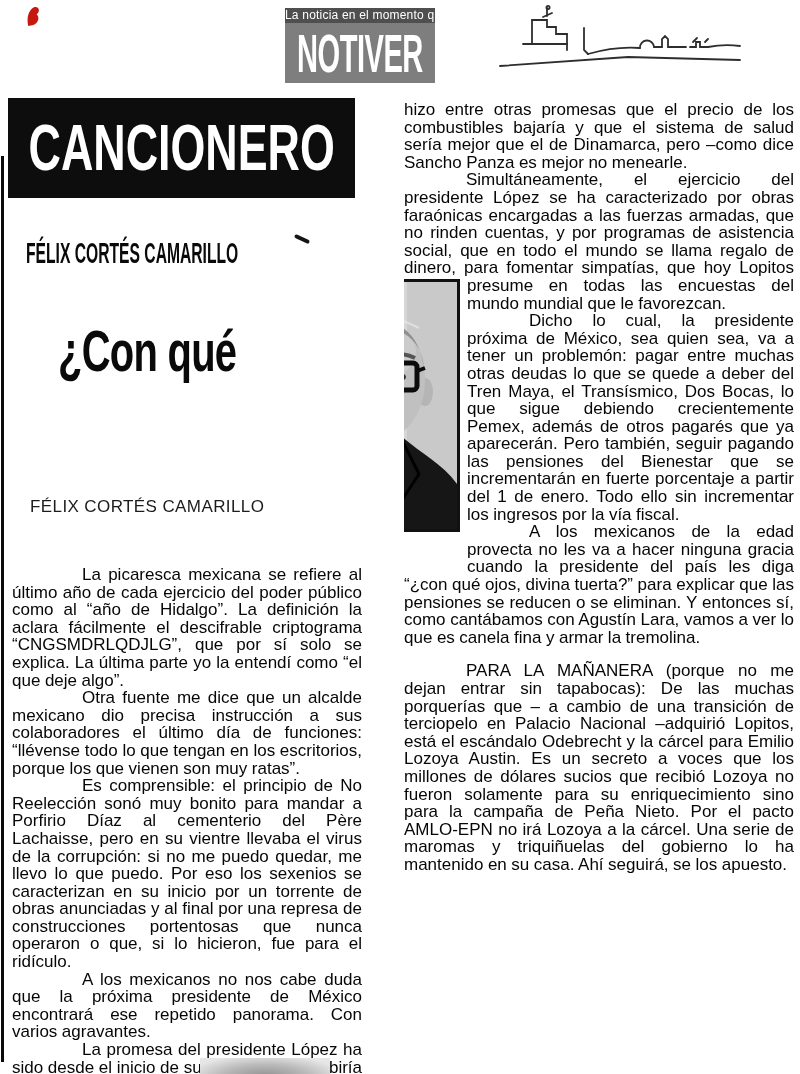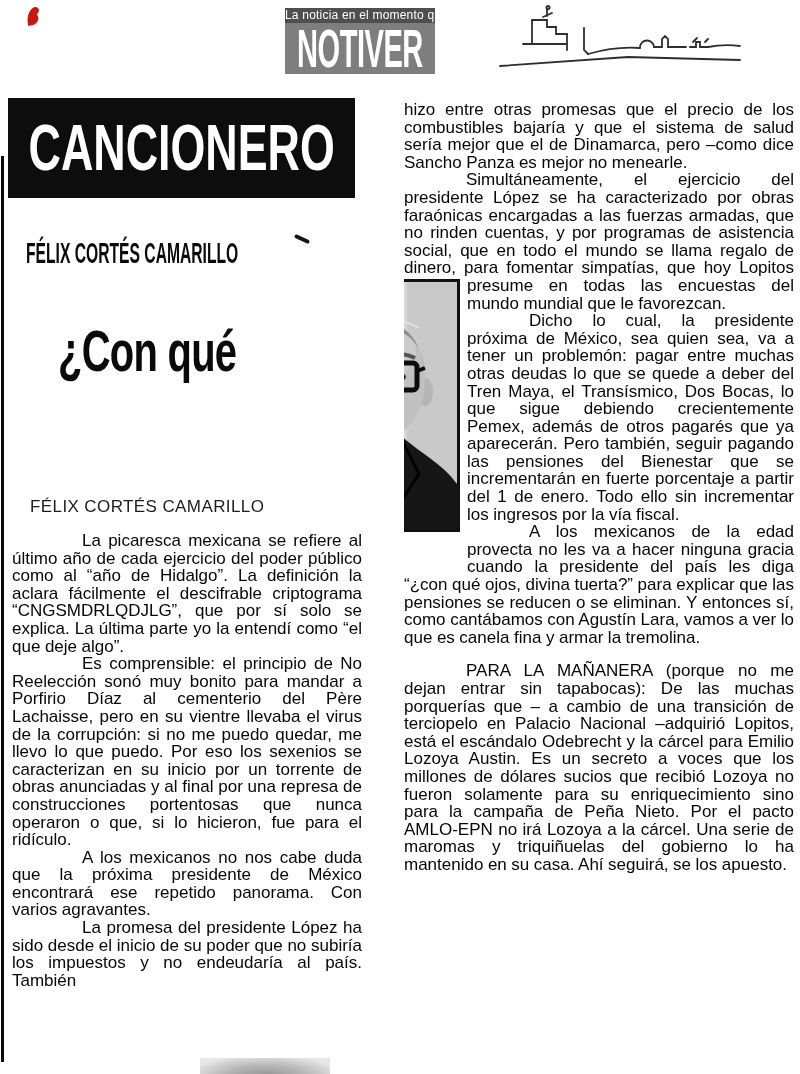--- a/index.html
+++ b/index.html
@@ -6,21 +6,21 @@
   #page{position:relative;width:800px;height:1074px;background:#ffffff;overflow:hidden;
         font-family:"Liberation Sans",sans-serif;color:#060606;margin:0 auto;}
 
   
   .red-mark{position:absolute;left:26px;top:6px;width:15px;height:21px;}
 
   
   .masthead{position:absolute;left:285px;top:8px;width:150px;}
   .masthead .tagline{background:#4f4f4f;color:#fff;font-size:12px;line-height:15px;height:15px;
         text-align:center;white-space:nowrap;overflow:hidden;letter-spacing:.2px;}
-  .masthead .nbox{background:#7e7e7e;height:51px;display:flex;align-items:center;justify-content:center;overflow:hidden;}
+  .masthead .nbox{background:#7e7e7e;height:60px;display:flex;align-items:center;justify-content:center;overflow:hidden;}
   .masthead .nbox span{font-weight:bold;font-size:56px;color:#fff;white-space:nowrap;
         transform:scale(0.52,0.95);letter-spacing:-1px;}
 
   
   .sketch{position:absolute;left:488px;top:4px;width:262px;height:66px;}
 
   
   .banner{position:absolute;left:8px;top:98px;width:347px;height:100px;background:#0d0d0d;
         display:flex;align-items:center;justify-content:center;overflow:hidden;}
   .banner span{color:#fff;font-weight:bold;font-size:64px;white-space:nowrap;
@@ -47,21 +47,21 @@
         transform:scaleX(0.70);transform-origin:left center;color:#0a0a0a;letter-spacing:-1px;}
 
   
   .author-light{position:absolute;left:30px;top:497px;font-size:17px;letter-spacing:.4px;color:#1c1c1c;white-space:nowrap;}
 
   
   .col{position:absolute;font-size:17px;line-height:17.6px;text-align:justify;
        -webkit-hyphens:auto;hyphens:auto;word-spacing:-0.2px;}
   .col p{margin:0;text-indent:62px;}
   .col p.np{text-indent:0;}
-  .col-left{left:12px;top:532px;width:350px;height:508px;overflow:hidden;}
+  .col-left{left:12px;top:566px;width:350px;height:508px;overflow:hidden;}
   .col-left p{text-indent:70px;}
   .col-left p.np{text-indent:70px;}
   .col-right{left:404px;top:101px;width:390px;height:772px;overflow:hidden;}
   .col-right p.gap{margin-top:16px;}
 
   
   .photo-float{float:left;width:158px;height:247px;border:3px solid #111;background:#d8d8d8;
         margin-left:-108px;margin-right:7px;margin-top:2px;margin-bottom:41px;overflow:hidden;}
   .photo-float svg{display:block;}
 
@@ -118,20 +118,21 @@
   <div class="accent"></div>
 
   <div class="title1">
     <span>¿Con qué</span>
   </div>
 
   <div class="author-light">FÉLIX CORTÉS CAMARILLO</div>
 
   <div class="col col-left">
     <p class="np">La picaresca mexicana se refiere al último año de cada ejercicio del poder público como al “año de Hidalgo”. La definición la aclara fácilmente el descifrable criptograma “CNGSMDRLQDJLG”, que por sí solo se explica. La última parte yo la entendí como “el que deje algo”.</p>
+    <p>Otra fuente me dice que un alcalde mexicano dio precisa instrucción a sus colaboradores el último día de funciones: “llévense todo lo que tengan en los escritorios, porque los que vienen son muy ratas”.</p>
     <p>Es comprensible: el principio de No Reelección sonó muy bonito para mandar a Porfirio Díaz al cementerio del Père Lachaisse, pero en su vientre llevaba el virus de la corrupción: si no me puedo quedar, me llevo lo que puedo. Por eso los sexenios se caracterizan en su inicio por un torrente de obras anunciadas y al final por una represa de construcciones portentosas que nunca operaron o que, si lo hicieron, fue para el ridículo.</p>
     <p>A los mexicanos no nos cabe duda que la próxima presidente de México encontrará ese repetido panorama. Con varios agravantes.</p>
     <p>La promesa del presidente López ha sido desde el inicio de su poder que no subiría los impuestos y no endeudaría al país. También</p>
   </div>
 
   <div class="col col-right">
     <p class="np">hizo entre otras promesas que el precio de los combustibles bajaría y que el sistema de salud sería mejor que el de Dinamarca, pero –como dice Sancho Panza es mejor no menearle.</p>
     <p><span>Simultáneamente, el ejercicio del presidente López se ha caracterizado por obras faraónicas encargadas a las fuerzas armadas, que no rinden cuentas, y por programas de asistencia social, que en todo el mundo se llama regalo de dinero, para fomentar simpatías, que hoy Lopitos presume en todas las encuestas </span><span class="photo-float">
           <svg width="158" height="247" viewBox="0 0 158 247" aria-hidden="true">
         <rect x="0" y="0" width="158" height="247" fill="#d6d6d6"></rect>

